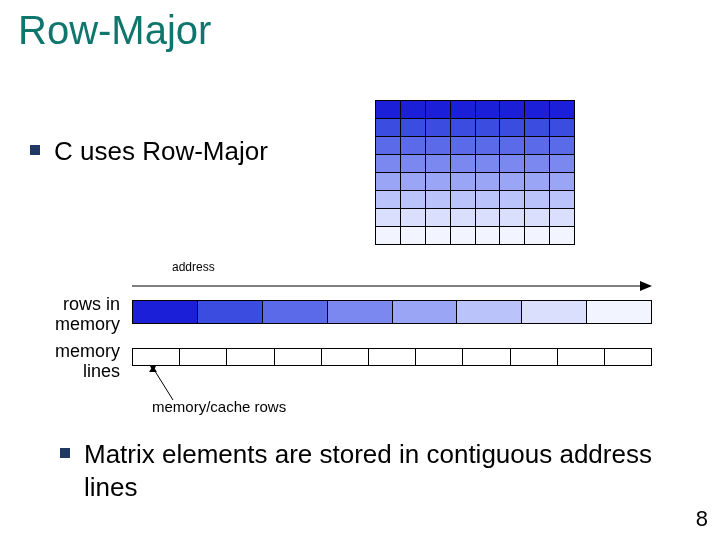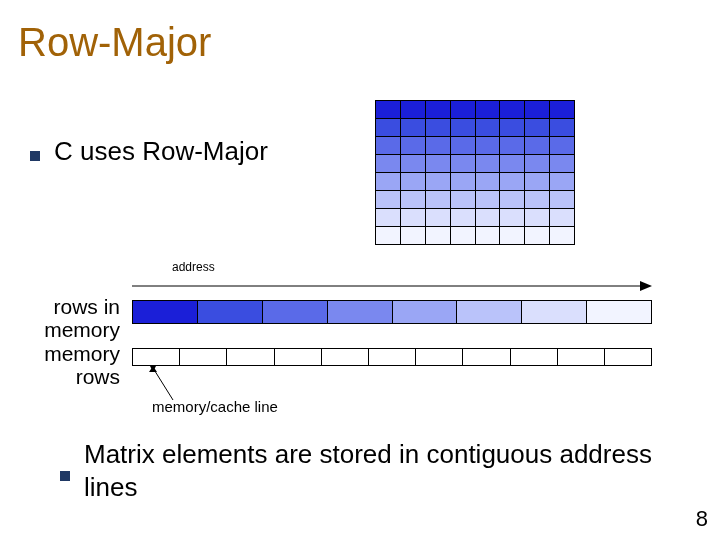--- a/index.html
+++ b/index.html
@@ -8,28 +8,28 @@
     width: 720px;
     height: 540px;
     font-family: Arial, Helvetica, sans-serif;
     background: #fff;
     position: relative;
     color: #000;
   }
   .title {
     position: absolute;
     left: 18px;
-    top: 20px;
+    top: 8px;
     font-size: 40px;
-    color: #a16207;
+    color: #0f766e;
   }
   .bullet-row {
     position: absolute;
     display: flex;
-    align-items: center;
+    align-items: flex-start;
   }
   .bullet-sq {
     width: 10px;
     height: 10px;
     background: #1f3864;
     margin-top: 10px;
     margin-right: 14px;
     flex-shrink: 0;
   }
   .bullet-text {
@@ -61,21 +61,21 @@
   .addr-label {
     position: absolute;
     font-size: 12px;
   }
   .addr-arrow {
     position: absolute;
   }
   
   .bar-label {
     position: absolute;
-    font-size: 21px;
+    font-size: 18px;
     text-align: right;
     line-height: 1.1;
     width: 80px;
   }
   .bar {
     position: absolute;
     height: 24px;
     border-top: 1px solid #000;
     border-bottom: 1px solid #000;
     border-left: 1px solid #000;
@@ -206,41 +206,41 @@
     <div class="seg" style="flex: 1 1 0%; background: rgb(90, 106, 232);"></div>
     <div class="seg" style="flex: 1 1 0%; background: rgb(122, 136, 239);"></div>
     <div class="seg" style="flex: 1 1 0%; background: rgb(154, 166, 245);"></div>
     <div class="seg" style="flex: 1 1 0%; background: rgb(186, 195, 250);"></div>
     <div class="seg" style="flex: 1 1 0%; background: rgb(218, 223, 253);"></div>
     <div class="seg" style="flex: 1 1 0%; background: rgb(242, 244, 255);"></div>
   </div>
 
 <div class="bar-label" style="left:40px; top:342px;">
   <span>memory</span><br>
-  <span>rows</span>
+  <span>lines</span>
 </div>
 <div class="bar" id="linesbar" style="left:132px; top:348px; width:520px; height:18px;">
     <div class="seg" style="flex: 1 1 0%; background: rgb(255, 255, 255);"></div>
     <div class="seg" style="flex: 1 1 0%; background: rgb(255, 255, 255);"></div>
     <div class="seg" style="flex: 1 1 0%; background: rgb(255, 255, 255);"></div>
     <div class="seg" style="flex: 1 1 0%; background: rgb(255, 255, 255);"></div>
     <div class="seg" style="flex: 1 1 0%; background: rgb(255, 255, 255);"></div>
     <div class="seg" style="flex: 1 1 0%; background: rgb(255, 255, 255);"></div>
     <div class="seg" style="flex: 1 1 0%; background: rgb(255, 255, 255);"></div>
     <div class="seg" style="flex: 1 1 0%; background: rgb(255, 255, 255);"></div>
     <div class="seg" style="flex: 1 1 0%; background: rgb(255, 255, 255);"></div>
     <div class="seg" style="flex: 1 1 0%; background: rgb(255, 255, 255);"></div>
     <div class="seg" style="flex: 1 1 0%; background: rgb(255, 255, 255);"></div>
   </div>
 
 <svg style="position:absolute; left:145px; top:366px;" width="40" height="36">
   <line x1="28" y1="34" x2="8" y2="2" stroke="#000" stroke-width="1"></line>
   <polygon points="4,0 12,0 8,8" fill="#000" transform="translate(0,-2)"></polygon>
   <polygon points="8,0 12,6 4,6" fill="#000"></polygon>
 </svg>
-<div class="ptr-label" style="left:152px; top:398px;">memory/cache line</div>
+<div class="ptr-label" style="left:152px; top:398px;">memory/cache rows</div>
 
 <div class="bullet-row" style="left:60px; top:438px; width:610px;">
   <div class="bullet-sq"></div>
   <div class="bullet-text">Matrix elements are stored in contiguous address lines</div>
 </div>
 
 <div class="page-num">8</div>
 
 </body></html>

